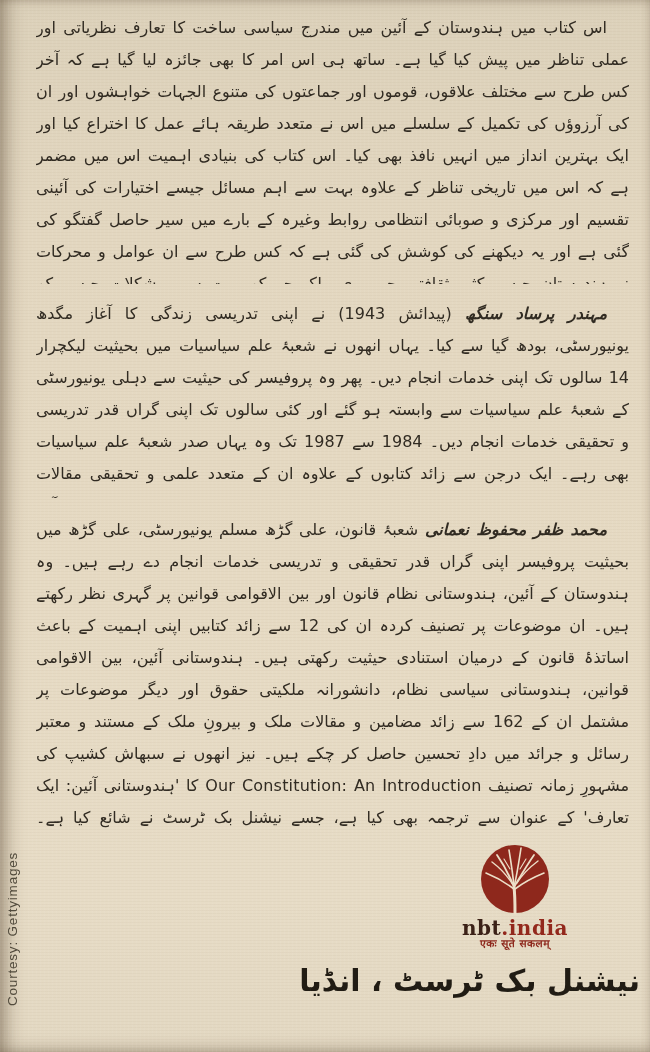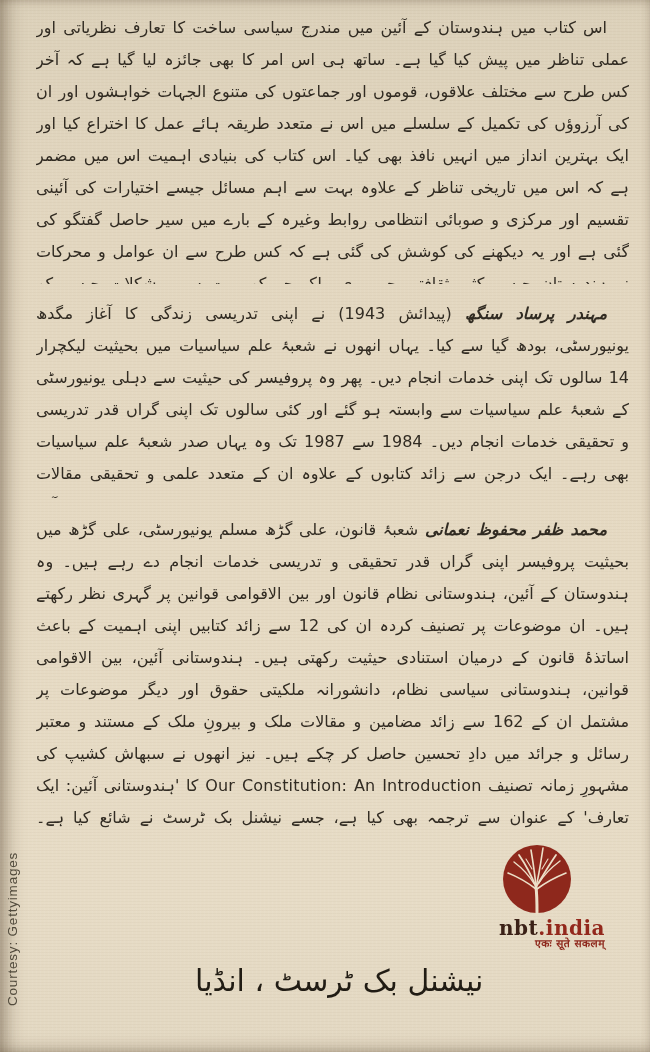--- a/index.html
+++ b/index.html
@@ -43,38 +43,38 @@
   .p2{height:200px;margin-bottom:16px;}
   .p3{height:316px;}
   .credit{
     position:absolute;left:5px;top:806px;height:200px;
     writing-mode:vertical-rl;transform:rotate(180deg);
     font-family:"Liberation Sans",sans-serif;
     font-size:13.5px;letter-spacing:.8px;color:#514a3c;
     white-space:nowrap;
   }
   .logo-block{
-    position:absolute;left:469px;top:843px;width:136px;
-    text-align:right;line-height:1;
+    position:absolute;left:447px;top:843px;width:136px;
+    text-align:center;line-height:1;
   }
   .logo-block svg{display:block;margin:0 auto 3px;}
   .logo-wordmark{
     font-family:"DejaVu Serif",serif;
     font-weight:bold;font-size:20px;letter-spacing:.5px;
     color:#3b2117;white-space:nowrap;
   }
   .logo-wordmark .suffix{color:#93281c;}
   .logo-tagline{
     font-size:10.5px;font-weight:bold;color:#8e281c;
     letter-spacing:.5px;white-space:nowrap;
   }
   .publisher-name{
     position:absolute;left:195px;top:953px;width:445px;height:58px;
-    direction:rtl;text-align:left;
-    font-size:30px;font-weight:normal;color:#211c14;
+    direction:rtl;text-align:right;
+    font-size:30px;font-weight:bold;color:#211c14;
     line-height:56px;overflow:hidden;
     letter-spacing:.5px;
   }
 </style>
 </head>
 <body>
 
 <div class="page">
 
   <div class="credit">Courtesy: Gettyimages</div>

